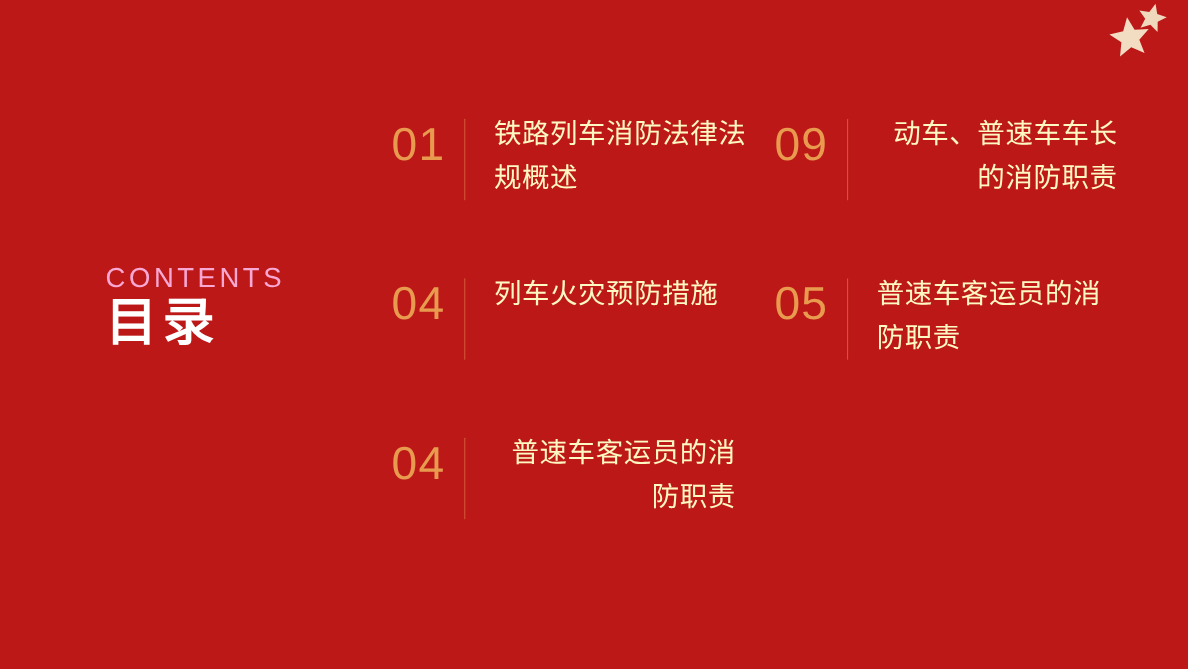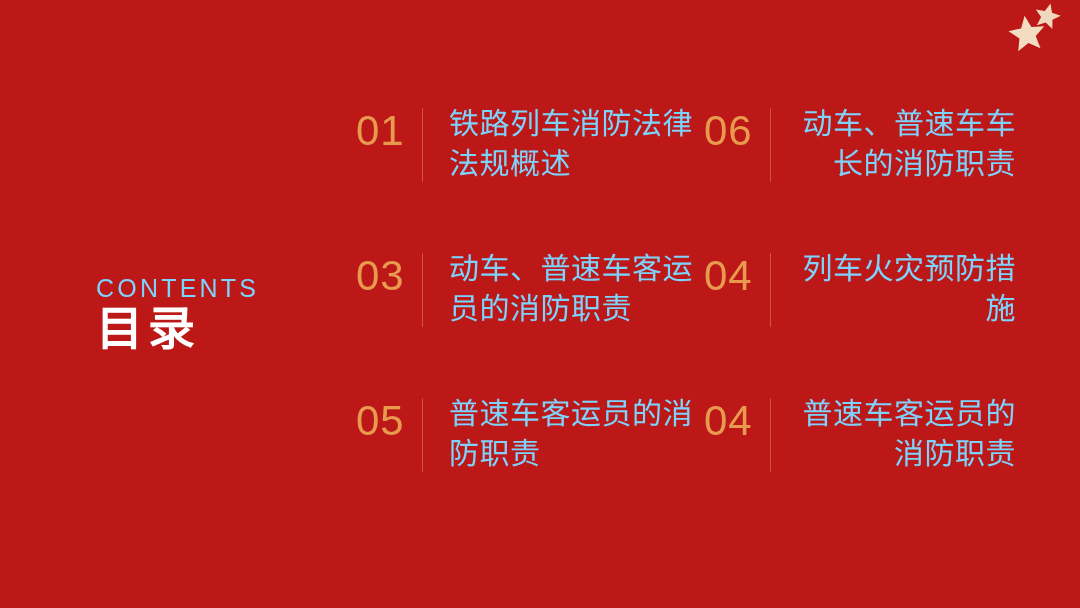--- a/index.html
+++ b/index.html
@@ -43,27 +43,26 @@
   .star.small{ left:44px; top:2px;   width:27px; height:27px; transform:rotate(14deg); }
 
   
   .heading {
     position:absolute;
     left:96px;
     top:240px;
     width:230px;
   }
   .heading .eyebrow {
-    color:#7dd3fc;
+    color:#f9a8d4;
     font-size:25px;
     line-height:1.1;
     letter-spacing:3.2px;
     font-weight:400;
     white-space:nowrap;
-    margin-top:35px;
   }
   .heading .title {
     color:#ffffff;
     font-size:47px;
     line-height:1.1;
     font-weight:700;
     letter-spacing:5px;
     font-family:"DejaVu Sans","Liberation Sans",sans-serif;
   }
 
@@ -102,27 +101,27 @@
     flex:0 0 1px;
     width:2px;
     height:74px;
     background:#d4603a;
     opacity:.85;
     margin:4px 26px 0 8px;
     border-radius:1px;
   }
 
   .agenda-item .label {
-    color:#7dd3fc;
-    font-size:30px;
+    color:#fef9c3;
+    font-size:25px;
     line-height:40px;
     font-weight:400;
     letter-spacing:.5px;
     max-width:250px;
-    font-family:Liberation Serif, serif;
+    font-family:Liberation Mono, monospace;
   }
 
   
   .agenda-item.col2 .label { max-width:220px;text-align:right; }
 </style>
 </head>
 <body>
 
 <div class="slide">
 
@@ -142,30 +141,25 @@
 
   <div class="agenda">
 
     <div class="agenda-item col1">
       <span class="num">01</span>
       <span class="rule"></span>
       <span class="label">铁路列车消防法律法规概述</span>
     </div>
 
     <div class="agenda-item col2">
-      <span class="num">06</span>
+      <span class="num">09</span>
       <span class="rule"></span>
       <span class="label">动车、普速车车长的消防职责</span>
     </div>
 
-    <div class="agenda-item col1">
-      <span class="num">03</span>
-      <span class="rule"></span>
-      <span class="label">动车、普速车客运员的消防职责</span>
-    </div>
 
     <div class="agenda-item col2">
       <span class="num">04</span>
       <span class="rule"></span>
       <span class="label">列车火灾预防措施</span>
     </div>
 
     <div class="agenda-item col1">
       <span class="num">05</span>
       <span class="rule"></span>

